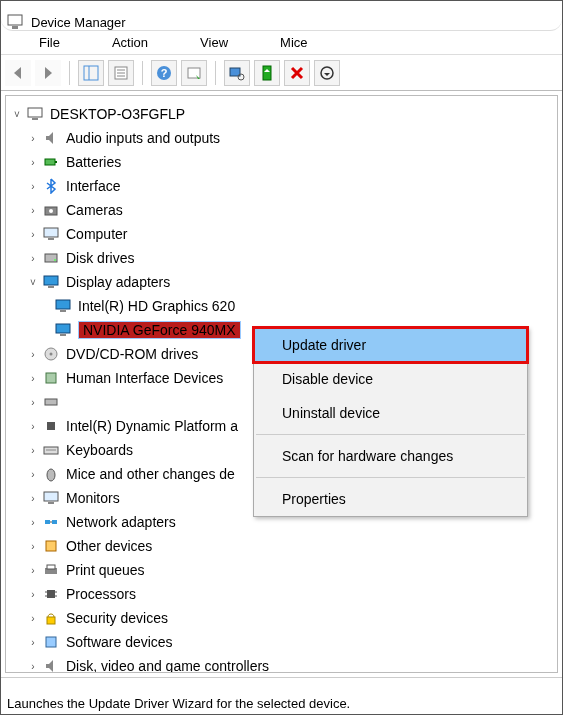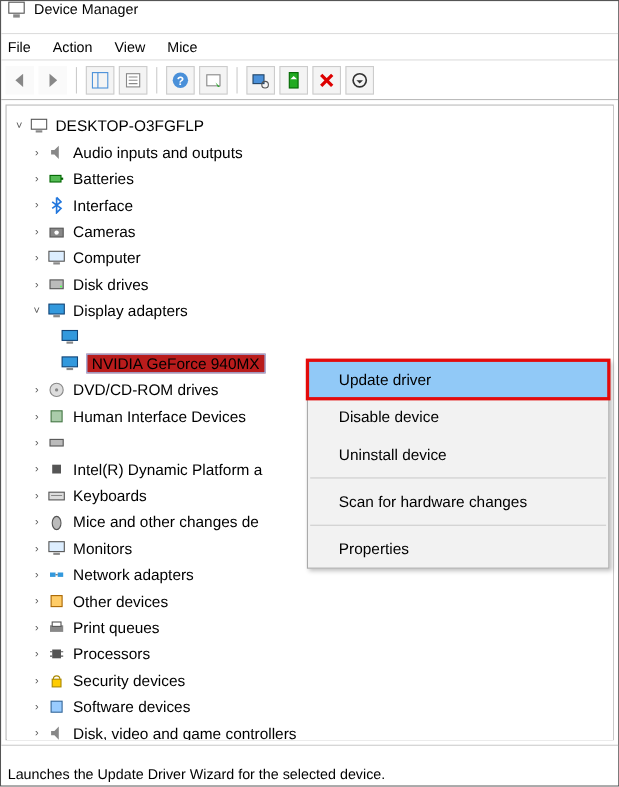--- a/index.html
+++ b/index.html
@@ -11,33 +11,34 @@
     background: #fff;
     width: 563px;
     height: 715px;
     border: 1px solid #555;
     display: flex;
     flex-direction: column;
     overflow: hidden;
     position: relative;
   }
   .titlebar {
-    display:flex; align-items:flex-start;
+    display:flex; align-items:flex-end;
     height:30px; padding:0 6px;
     border-bottom:1px solid #ddd;
     font-size:13px;
+    border-radius:12px;
   }
   .titlebar .appicon { width:16px;height:16px;margin-right:8px; }
   .menubar {
     display:flex; align-items:center;
     height:24px; padding:0 6px;
     font-size:13px;
     border-bottom:1px solid #ddd;
   }
-  .menubar span { margin-right:20px; cursor:default; }
+  .menubar span { margin-right:20px; cursor:default;margin-left:32px; }
   .toolbar {
     display:flex; align-items:center;
     height:36px; padding:0 4px;
     border-bottom:1px solid #bbb;
     gap:4px;
   }
   .tbtn {
     width:26px;height:26px;
     display:flex;align-items:center;justify-content:center;
     border:1px solid transparent;
@@ -76,21 +77,21 @@
     padding:0 4px;
   }
   .statusbar {
     height:34px; padding:18px 6px;
     font-size:13px;
     border-top:1px solid #ccc;
     background:#fff;
   }
   .ctxmenu {
     position:absolute;
-    left:278px; top:326px;
+    left:252px; top:326px;
     width:275px;
     background:#f2f2f2;
     border:1px solid #aaa;
     box-shadow:2px 2px 4px rgba(0,0,0,0.25);
     font-size:14px;
     z-index:10;
   }
   .ctxitem {
     height:34px;
     display:flex;align-items:center;
@@ -272,20 +273,21 @@
       </span>
     <span>Display adapters</span>
   </div>
   <div class="node lvl2">
     <span class="nicon">
         <svg width="16" height="16">
           <rect x="1" y="2" width="14" height="9" fill="#39d" stroke="#147"></rect>
           <rect x="5" y="12" width="6" height="2" fill="#888"></rect>
         </svg>
       </span>
+    <span>Intel(R) HD Graphics 620</span>
   </div>
   <div class="node lvl2">
     <span class="nicon">
         <svg width="16" height="16">
           <rect x="1" y="2" width="14" height="9" fill="#39d" stroke="#147"></rect>
           <rect x="5" y="12" width="6" height="2" fill="#888"></rect>
         </svg>
       </span>
     <span class="sel">NVIDIA GeForce 940MX</span>
   </div>

